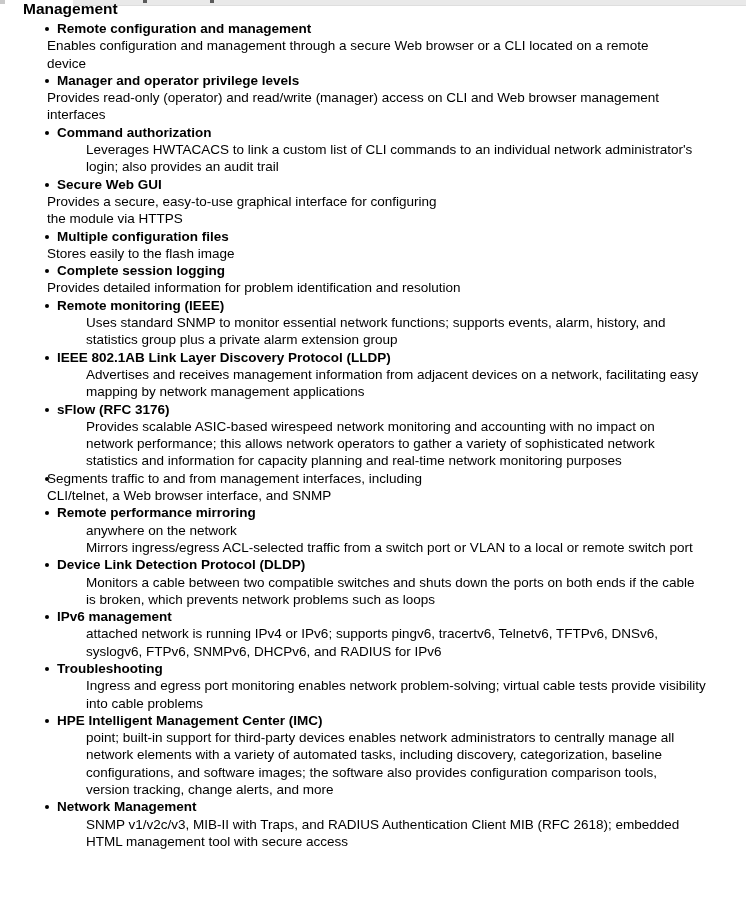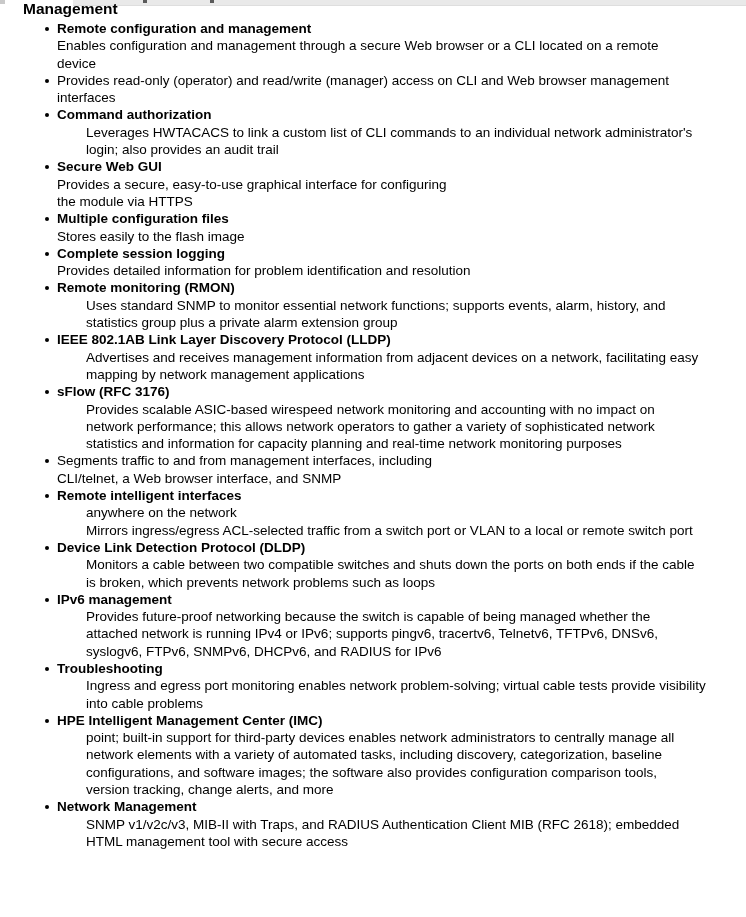--- a/index.html
+++ b/index.html
@@ -36,21 +36,21 @@
   .bullet {
     position: absolute; left: 22px; top: 7px;
     width: 4px; height: 4px; border-radius: 50%;
     background: #000000;
   }
   .title, .desc-line {
     font-size: 13.5px; line-height: 17.3px;
     white-space: nowrap;
   }
   .title { margin-left: 34px; font-weight: bold; }
-  .desc-line { margin-left: 34px; font-weight: normal; }
+  .desc-line { margin-left: 24px; font-weight: normal; }
   .desc-line.indent { margin-left: 63px; }
 </style>
 </head>
 <body>
 
 <div class="top-strip"></div>
 <div class="top-corner-mark"></div>
 <div class="descender-mark m1"></div>
 <div class="descender-mark m2"></div>
 
@@ -61,20 +61,21 @@
     <span class="bullet"></span>
     <div class="title">Remote configuration and management</div>
     <div class="desc">
           <div class="desc-line">Enables configuration and management through a secure Web browser or a CLI located on a remote</div>
           <div class="desc-line">device</div>
         </div>
   </li>
 
   <li class="feature-item">
     <span class="bullet"></span>
+    <div class="title">Manager and operator privilege levels</div>
     <div class="desc">
           <div class="desc-line">Provides read-only (operator) and read/write (manager) access on CLI and Web browser management</div>
           <div class="desc-line">interfaces</div>
         </div>
   </li>
 
   <li class="feature-item">
     <span class="bullet"></span>
     <div class="title">Command authorization</div>
     <div class="desc">
@@ -103,21 +104,21 @@
   <li class="feature-item">
     <span class="bullet"></span>
     <div class="title">Complete session logging</div>
     <div class="desc">
           <div class="desc-line">Provides detailed information for problem identification and resolution</div>
         </div>
   </li>
 
   <li class="feature-item">
     <span class="bullet"></span>
-    <div class="title">Remote monitoring (RMON)</div>
+    <div class="title">Remote monitoring (IEEE)</div>
     <div class="desc">
           <div class="desc-line indent">Uses standard SNMP to monitor essential network functions; supports events, alarm, history, and</div>
           <div class="desc-line indent">statistics group plus a private alarm extension group</div>
         </div>
   </li>
 
   <li class="feature-item">
     <span class="bullet"></span>
     <div class="title">IEEE 802.1AB Link Layer Discovery Protocol (LLDP)</div>
     <div class="desc">
@@ -139,41 +140,40 @@
   <li class="feature-item">
     <span class="bullet"></span>
     <div class="desc">
           <div class="desc-line">Segments traffic to and from management interfaces, including</div>
           <div class="desc-line">CLI/telnet, a Web browser interface, and SNMP</div>
         </div>
   </li>
 
   <li class="feature-item">
     <span class="bullet"></span>
-    <div class="title">Remote intelligent interfaces</div>
+    <div class="title">Remote performance mirroring</div>
     <div class="desc">
           <div class="desc-line indent">anywhere on the network</div>
           <div class="desc-line indent">Mirrors ingress/egress ACL-selected traffic from a switch port or VLAN to a local or remote switch port</div>
         </div>
   </li>
 
   <li class="feature-item">
     <span class="bullet"></span>
     <div class="title">Device Link Detection Protocol (DLDP)</div>
     <div class="desc">
           <div class="desc-line indent">Monitors a cable between two compatible switches and shuts down the ports on both ends if the cable</div>
           <div class="desc-line indent">is broken, which prevents network problems such as loops</div>
         </div>
   </li>
 
   <li class="feature-item">
     <span class="bullet"></span>
     <div class="title">IPv6 management</div>
     <div class="desc">
-          <div class="desc-line indent">Provides future-proof networking because the switch is capable of being managed whether the</div>
           <div class="desc-line indent">attached network is running IPv4 or IPv6; supports pingv6, tracertv6, Telnetv6, TFTPv6, DNSv6,</div>
           <div class="desc-line indent">syslogv6, FTPv6, SNMPv6, DHCPv6, and RADIUS for IPv6</div>
         </div>
   </li>
 
   <li class="feature-item">
     <span class="bullet"></span>
     <div class="title">Troubleshooting</div>
     <div class="desc">
           <div class="desc-line indent">Ingress and egress port monitoring enables network problem-solving; virtual cable tests provide visibility</div>

